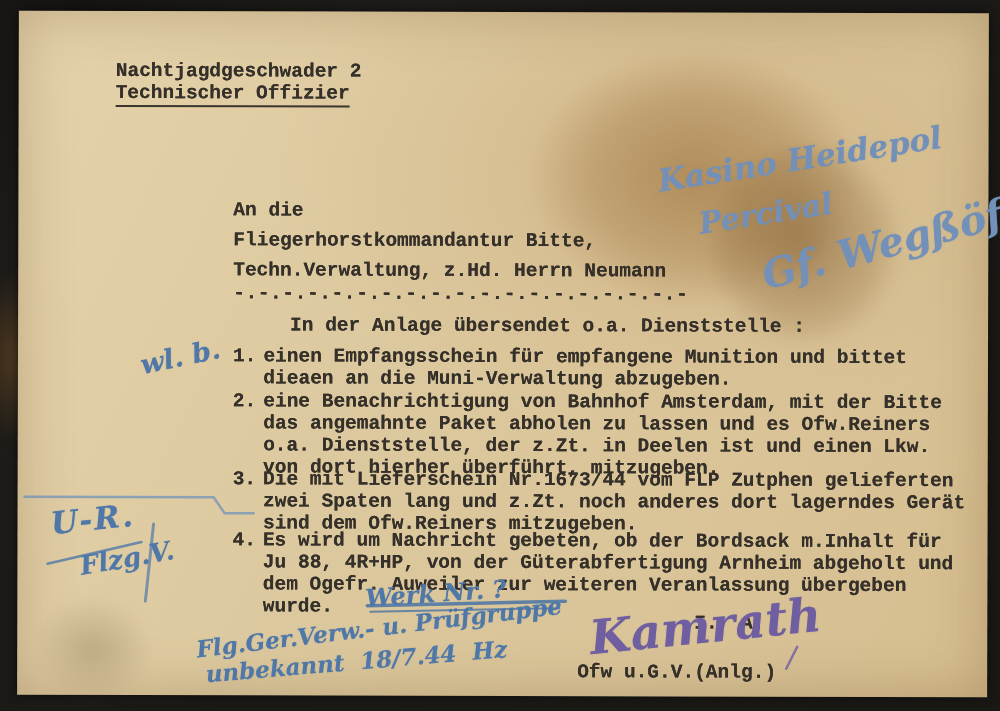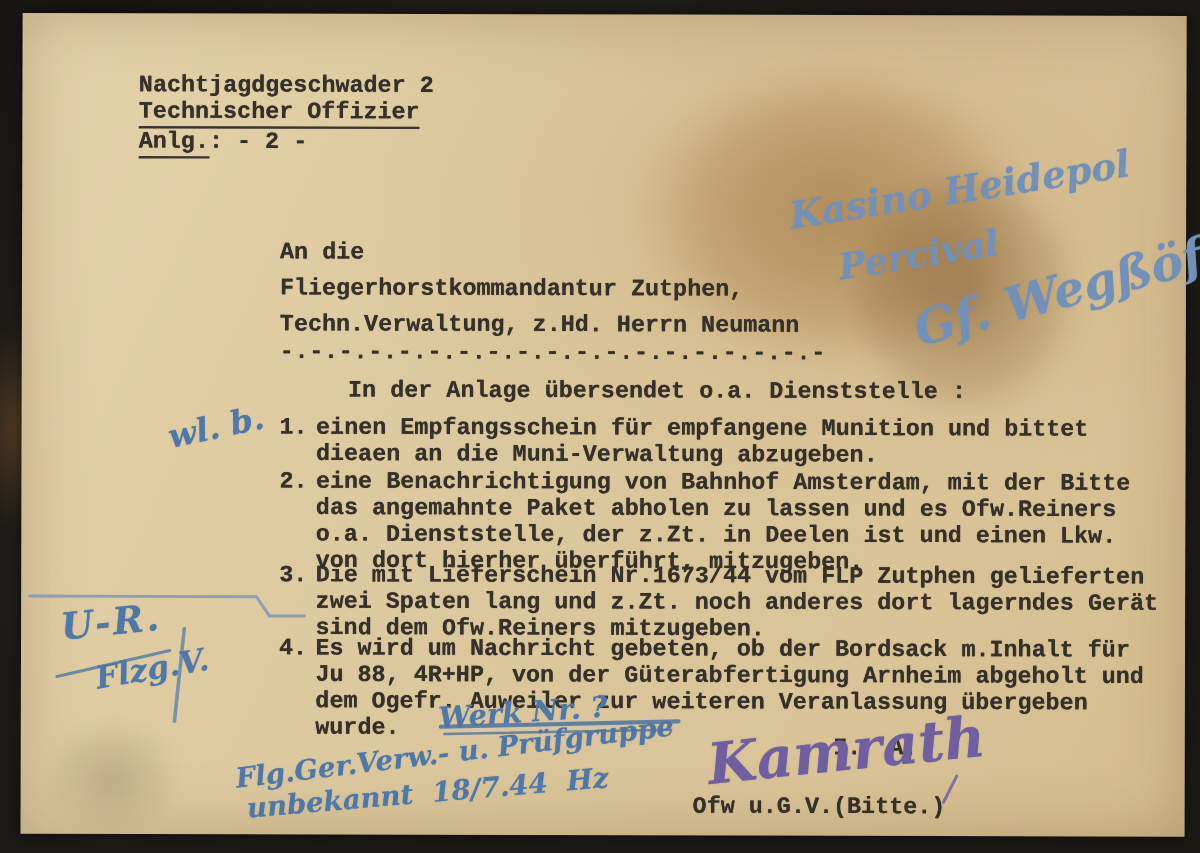--- a/index.html
+++ b/index.html
@@ -62,24 +62,23 @@
 <div class="stage">
   <div class="stain stain-edge"></div>
 
   <div class="paper">
     <div class="stain stain-main"></div>
     <div class="stain stain-core"></div>
     <div class="stain stain-corner"></div>
 
     <div class="tline" style="left:97px;top:49px;">Nachtjagdgeschwader 2</div>
     <div class="tline" style="left:97px;top:71px;"><span class="u">Technischer Offizier</span></div>
-    <div class="tline" style="left:97px;top:96px;"><span class="u">Anlg.</span><span>: - 2 -</span></div>
 
     <div class="tline" style="left:215px;top:188px;">An die</div>
-    <div class="tline" style="left:215px;top:218px;">Fliegerhorstkommandantur Zutphen,</div>
+    <div class="tline" style="left:215px;top:218px;">Fliegerhorstkommandantur Bitte,</div>
     <div class="tline" style="left:215px;top:248px;">Techn.Verwaltung, z.Hd. Herrn Neumann</div>
     <div class="tline" style="left:215px;top:271px;letter-spacing:0.6px;">-.-.-.-.-.-.-.-.-.-.-.-.-.-.-.-.-.-.-</div>
 
     <div class="tline" style="left:272px;top:303px;">In der Anlage übersendet o.a. Dienststelle :</div>
 
     <div class="item" style="top:334px;">
       <div class="num">1.</div>
       <div class="lines">
         <div>einen Empfangsschein für empfangene Munition und bittet</div>
         <div>dieaen an die Muni-Verwaltung abzugeben.</div>
@@ -110,21 +109,21 @@
       <div class="lines">
         <div>Es wird um Nachricht gebeten, ob der Bordsack m.Inhalt für</div>
         <div>Ju 88, 4R+HP, von der Güterabfertigung Arnheim abgeholt und</div>
         <div>dem Ogefr. Auweiler zur weiteren Veranlassung übergeben</div>
         <div>wurde.</div>
       </div>
     </div>
 
     <div class="tline" style="left:677px;top:583px;margin-top:17px;">I.  A.</div>
     <div class="sig" style="left:572px;top:586px;font-size:47px;transform:rotate(-6deg);">Kamrath</div>
-    <div class="tline" style="left:560px;top:649px;">Ofw u.G.V.(Bitte.)</div>
+    <div class="tline" style="left:560px;top:649px;">Ofw u.G.V.(Anlg.)</div>
 
     <div class="hand hand-light" style="left:638px;top:128px;font-size:31px;transform:rotate(-9deg);">Kasino Heidepol</div>
     <div class="hand hand-light" style="left:680px;top:183px;font-size:30px;transform:rotate(-9deg);">Percival</div>
     <div class="hand hand-light" style="left:740px;top:205px;font-size:40px;transform:rotate(-15deg);">Gf. Wegßöft</div>
 
     <div class="hand" style="left:122px;top:330px;font-size:27px;transform:rotate(-12deg);">wl. b.</div>
 
     <div class="hand" style="left:33px;top:490px;font-size:31px;transform:rotate(-6deg);letter-spacing:2px;">U-R.</div>
     <div class="hand" style="left:62px;top:532px;font-size:26px;transform:rotate(-10deg);">Flzg.V.</div>
 

